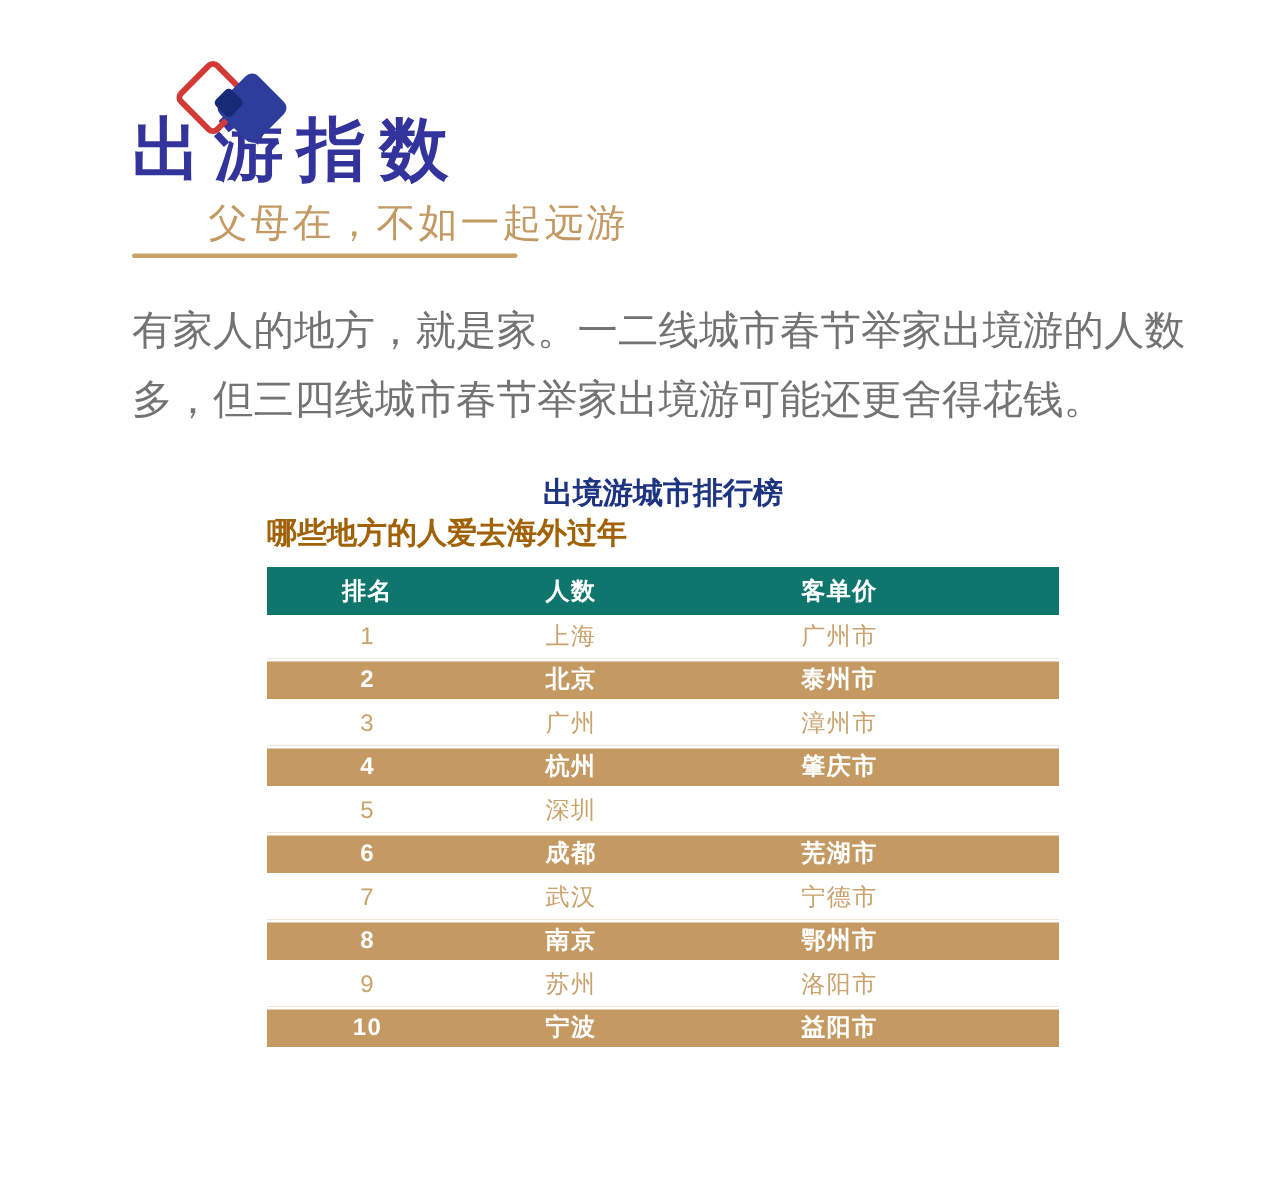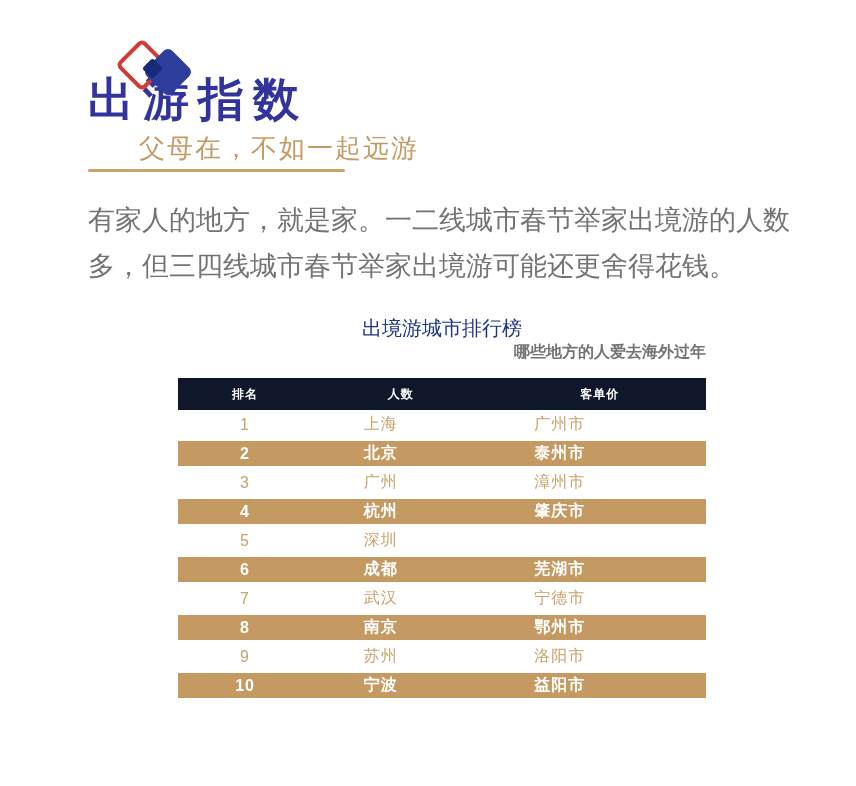--- a/index.html
+++ b/index.html
@@ -38,33 +38,33 @@
   }
   
   .intro{
     position:absolute;left:88px;top:197px;width:716px;margin:0;
     font-size:27px;line-height:46px;color:#737373;letter-spacing:0;
     font-weight:500;
   }
   
   .ranking-title{
     position:absolute;left:178px;top:315px;width:528px;margin:0;
-    text-align:center;font-size:20px;font-weight:normal;color:#1d3480;
+    text-align:center;font-size:20px;font-weight:bold;color:#1d3480;
   }
   .ranking-subtitle{
     position:absolute;left:178px;top:342px;width:528px;margin:0;
-    text-align:right;font-size:16px;font-weight:bold;color:#737373;
+    text-align:left;font-size:20px;font-weight:bold;color:#a16207;
   }
   .rank-table{
     position:absolute;left:178px;top:378px;width:528px;
   }
   .thead{
-    height:32px;background:#0f172a;color:#ffffff;
+    height:32px;background:#0f766e;color:#ffffff;
     display:grid;grid-template-columns:25.4% 26% 41.8% 6.8%;
-    align-items:center;font-size:12px;font-weight:bold;gap:20px;
+    align-items:center;font-size:16px;font-weight:bold;
   }
   .trow{
     height:29px;display:grid;grid-template-columns:25.4% 26% 41.8% 6.8%;
     align-items:center;font-size:16px;box-sizing:border-box;
   }
   .trow.white{background:#ffffff;color:#c9a26c;font-weight:400;}
   .trow.gold{
     background:#c49a62;color:#ffffff;font-weight:bold;
     border-top:2px solid #ffffff;border-bottom:2px solid #ffffff;
   }

